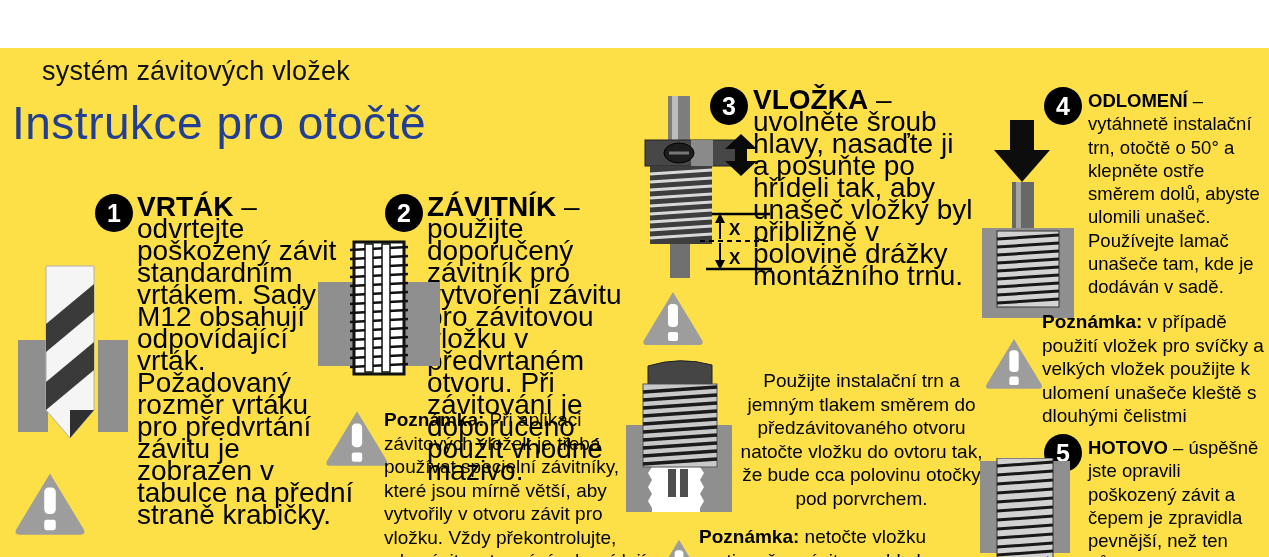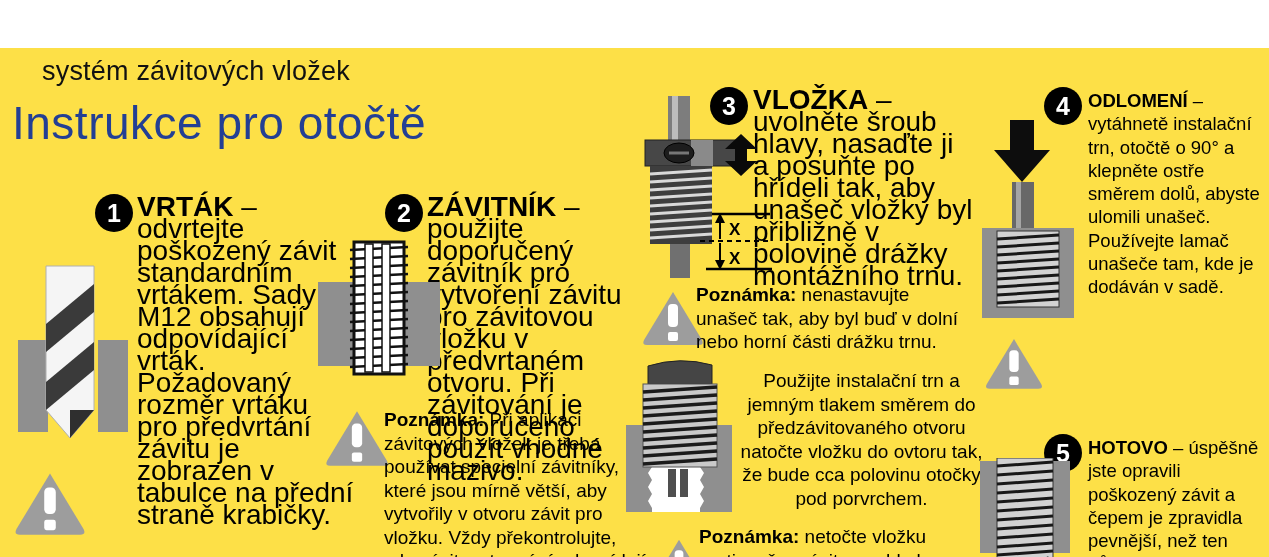--- a/index.html
+++ b/index.html
@@ -96,21 +96,20 @@
       <text x="96" y="141" font-size="17" font-weight="bold" stroke="none">X</text>
       <text x="96" y="170" font-size="17" font-weight="bold" stroke="none">X</text>
     </g>
   </svg>
 
   <svg class="abs" style="left:641px;top:241px;" width="64" height="57" viewBox="0 0 64 57">
     <path d="M32 3 L61 51 Q63.5 56 58 56 L6 56 Q0.5 56 3 51 Z" fill="#9d9d9d"></path>
     <rect x="27" y="15" width="10" height="23" rx="4" fill="#fff"></rect>
     <rect x="27" y="43" width="10" height="9" rx="2" fill="#fff"></rect>
   </svg>
-  <p class="abs note" style="left:696px;top:235px;width:272px;"><b>Poznámka:</b> <span>nenastavujte unašeč tak, aby byl buď v dolní nebo horní části drážku trnu.</span></p>
 
   <svg class="abs" style="left:620px;top:302px;" width="114" height="164" viewBox="0 0 114 164">
     <rect x="6" y="75" width="106" height="87" fill="#8f8f8f"></rect>
     <polygon points="32,117 80,117 84,123 80,130 84,137 80,144 84,151 80,158 80,162 32,162 32,158 28,151 32,144 28,137 32,130 28,123" fill="#ffffff"></polygon>
     <rect x="48" y="119" width="8" height="28" fill="#4f4f4f"></rect>
     <rect x="60" y="119" width="8" height="28" fill="#4f4f4f"></rect>
     <g>
       <path d="M28 16 Q60 6 92 15 L92 34 L28 34 Z" fill="#454545" stroke="#222"></path>
       <rect x="23" y="34" width="74" height="83" fill="#c9c9c9" stroke="#555"></rect>
       <path d="M23 42 L97 37 M23 50 L97 45 M23 58 L97 53 M23 66 L97 61 M23 74 L97 69 M23 82 L97 77 M23 90 L97 85 M23 98 L97 93 M23 106 L97 101 M23 114 L97 109" stroke="#1b1b1b" stroke-width="3.5" fill="none"></path>
@@ -120,41 +119,42 @@
   <p class="abs note" style="left:739px;top:321px;width:245px;text-align:center;"><span>Použijte instalační trn a jemným tlakem směrem do předzávitovaného otvoru natočte vložku do ovtoru tak, že bude cca polovinu otočky pod porvrchem.</span></p>
 
   <svg class="abs" style="left:651px;top:489px;" width="56" height="50" viewBox="0 0 64 57">
     <path d="M32 3 L61 51 Q63.5 56 58 56 L6 56 Q0.5 56 3 51 Z" fill="#9d9d9d"></path>
     <rect x="27" y="15" width="10" height="23" rx="4" fill="#fff"></rect>
     <rect x="27" y="43" width="10" height="9" rx="2" fill="#fff"></rect>
   </svg>
   <p class="abs note" style="left:699px;top:477px;width:268px;"><b>Poznámka:</b> <span>netočte vložku proti směru závitu, mohlo by dojít k ovtoru unašeče.</span></p>
 
   <div class="abs badge" style="left:1044px;top:39px;">4</div>
-  <p class="abs txt c4" style="left:1088px;top:41px;width:186px;"><b>ODLOMENÍ</b> <span>– vytáhnetě instalační trn, otočtě o 90° a klepněte ostře směrem dolů, abyste ulomili unašeč. Používejte lamač unašeče tam, kde je dodáván v sadě.</span></p>
+  <p class="abs txt c4" style="left:1088px;top:41px;width:186px;"><b>ODLOMENÍ</b> <span>– vytáhnetě instalační trn, otočtě o 50° a klepněte ostře směrem dolů, abyste ulomili unašeč. Používejte lamač unašeče tam, kde je dodáván v sadě.</span></p>
 
   <svg class="abs" style="left:982px;top:70px;" width="92" height="202" viewBox="0 0 92 202">
     <g>
       <rect x="28" y="2" width="24" height="30" fill="#0d0d0d"></rect>
       <polygon points="12,32 68,32 40,64" fill="#0d0d0d"></polygon>
     </g>
     <rect x="30" y="64" width="22" height="50" fill="#686868"></rect>
     <rect x="34" y="64" width="5" height="50" fill="#a5a5a5"></rect>
     <rect x="0" y="110" width="92" height="90" fill="#8f8f8f"></rect>
     <g>
       <rect x="15" y="113" width="62" height="76" fill="#d2d2d2" stroke="#333"></rect>
       <path d="M15 121 L77 117 M15 129 L77 125 M15 137 L77 133 M15 145 L77 141 M15 153 L77 149 M15 161 L77 157 M15 169 L77 165 M15 177 L77 173 M15 185 L77 181" stroke="#181818" stroke-width="3" fill="none"></path>
     </g>
   </svg>
 
   <svg class="abs" style="left:984px;top:288px;" width="60" height="54" viewBox="0 0 64 57">
     <path d="M32 3 L61 51 Q63.5 56 58 56 L6 56 Q0.5 56 3 51 Z" fill="#9d9d9d"></path>
     <rect x="27" y="15" width="10" height="23" rx="4" fill="#fff"></rect>
     <rect x="27" y="43" width="10" height="9" rx="2" fill="#fff"></rect>
   </svg>
+  <p class="abs note" style="left:1042px;top:262px;width:228px;"><b>Poznámka:</b> <span>v případě použití vložek pro svíčky a velkých vložek použijte k ulomení unašeče kleště s dlouhými čelistmi</span></p>
 
   <div class="abs badge" style="left:1044px;top:386px;">5</div>
   <p class="abs txt c4" style="left:1088px;top:388px;width:186px;"><b>HOTOVO</b> <span>– úspěšně jste opravili poškozený závit a čepem je zpravidla pevnější, než ten původní</span></p>
 
   <svg class="abs" style="left:980px;top:410px;" width="90" height="147" viewBox="0 0 90 147">
     <rect x="0" y="3" width="90" height="92" fill="#8f8f8f"></rect>
     <g>
       <rect x="17" y="0" width="56" height="100" fill="#d2d2d2" stroke="#333"></rect>
       <path d="M17 8 L73 4 M17 17 L73 13 M17 26 L73 22 M17 35 L73 31 M17 44 L73 40 M17 53 L73 49 M17 62 L73 58 M17 71 L73 67 M17 80 L73 76 M17 89 L73 85 M17 97 L73 93" stroke="#181818" stroke-width="3" fill="none"></path>
       <path d="M21 101 Q45 112 69 100" stroke="#222" stroke-width="4" fill="none"></path>

